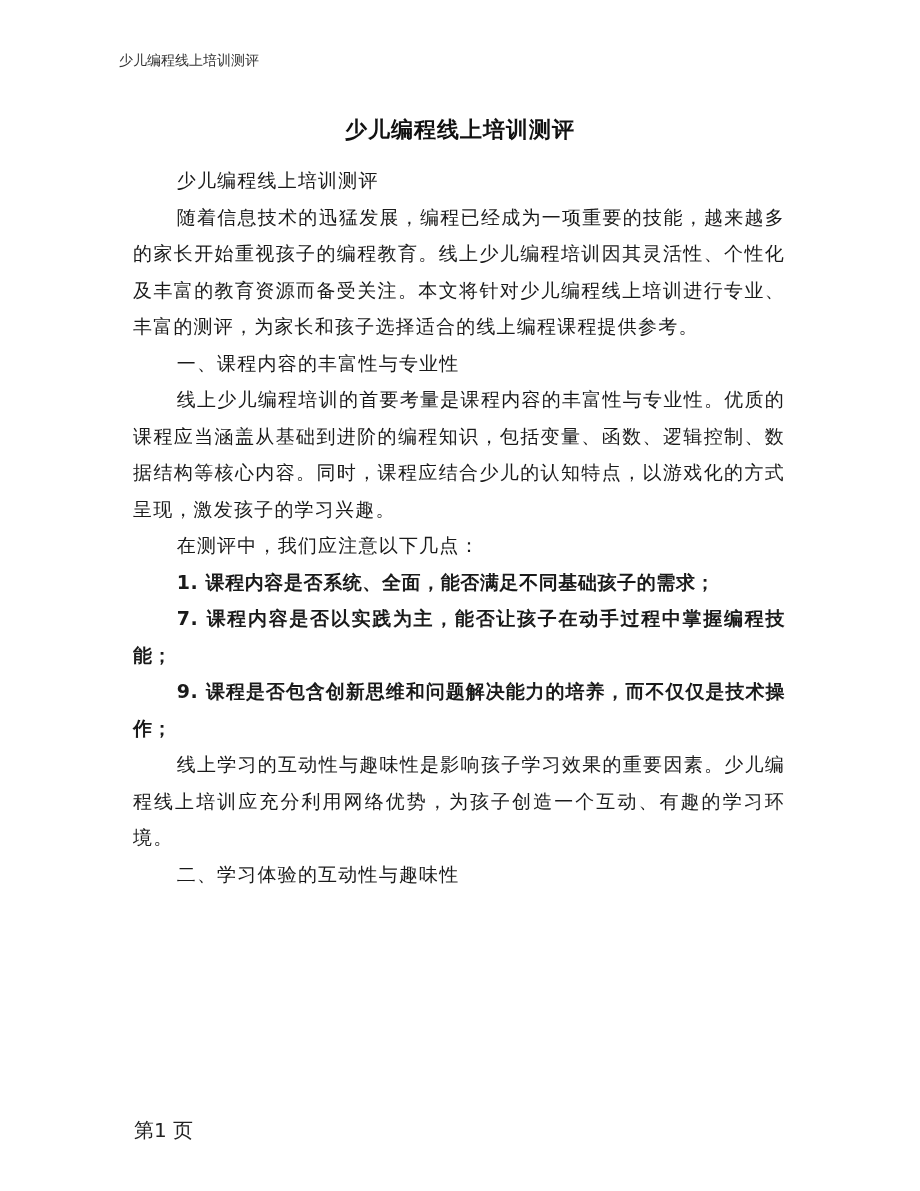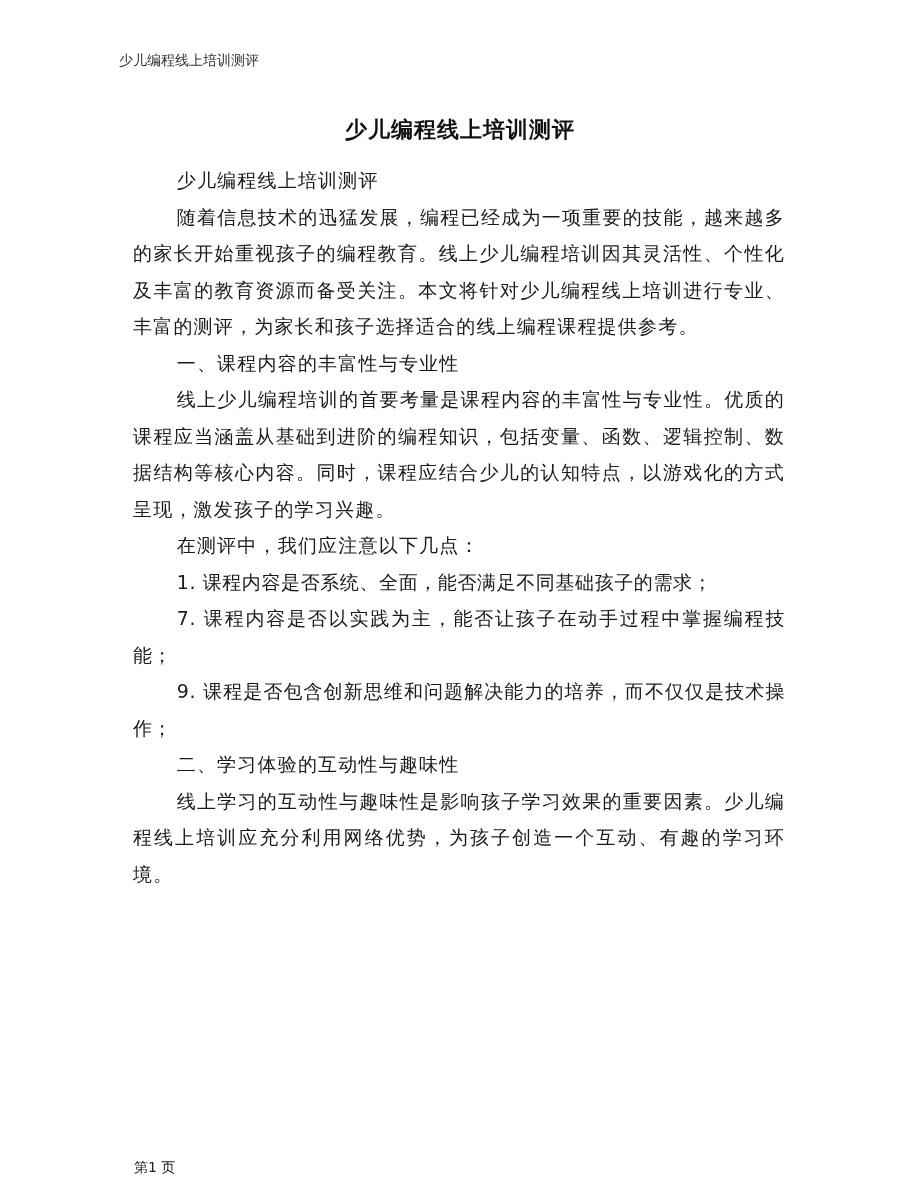--- a/index.html
+++ b/index.html
@@ -4,35 +4,35 @@
 <style>
   html, body { margin:0; padding:0; background:#ffffff; }
   body { width:920px; height:1191px; position:relative; overflow:hidden;
          font-family: "DejaVu Sans", "Liberation Sans", sans-serif; color:#1a1a1a; }
   .header { position:absolute; left:119px; top:52px; font-size:14px; color:#333; }
   .title { position:absolute; left:0; width:920px; top:115px; text-align:center;
            font-size:22px; font-weight:bold; color:#111; letter-spacing:1px; }
   .body { position:absolute; left:133px; top:162px; width:652px; }
   .p { font-size:19px; line-height:36.5px; text-align:justify; text-align-last:left;
        text-indent:2.3em; margin:0; letter-spacing:1.2px; color:#1a1a1a; }
-  .p.list { letter-spacing:0.6px; }
-  .footer { position:absolute; left:134px; top:1117px; font-size:14px; color:#222;margin-top:42px; }
+  .p.list { letter-spacing:0.6px;font-weight:bold; }
+  .footer { position:absolute; left:134px; top:1117px; font-size:20px; color:#222; }
 </style>
 </head>
 <body>
 
 <div class="header">少儿编程线上培训测评</div>
 <div class="title">少儿编程线上培训测评</div>
 
 <div class="body">
   <p class="p">少儿编程线上培训测评</p>
   <p class="p">随着信息技术的迅猛发展，编程已经成为一项重要的技能，越来越多的家长开始重视孩子的编程教育。线上少儿编程培训因其灵活性、个性化及丰富的教育资源而备受关注。本文将针对少儿编程线上培训进行专业、丰富的测评，为家长和孩子选择适合的线上编程课程提供参考。</p>
   <p class="p">一、课程内容的丰富性与专业性</p>
   <p class="p">线上少儿编程培训的首要考量是课程内容的丰富性与专业性。优质的课程应当涵盖从基础到进阶的编程知识，包括变量、函数、逻辑控制、数据结构等核心内容。同时，课程应结合少儿的认知特点，以游戏化的方式呈现，激发孩子的学习兴趣。</p>
   <p class="p">在测评中，我们应注意以下几点：</p>
   <p class="p list">1. 课程内容是否系统、全面，能否满足不同基础孩子的需求；</p>
   <p class="p list">7. 课程内容是否以实践为主，能否让孩子在动手过程中掌握编程技能；</p>
   <p class="p list">9. 课程是否包含创新思维和问题解决能力的培养，而不仅仅是技术操作；</p>
+  <p class="p">线上学习的互动性与趣味性是影响孩子学习效果的重要因素。少儿编程线上培训应充分利用网络优势，为孩子创造一个互动、有趣的学习环境。</p>
   <p class="p">二、学习体验的互动性与趣味性</p>
-  <p class="p">线上学习的互动性与趣味性是影响孩子学习效果的重要因素。少儿编程线上培训应充分利用网络优势，为孩子创造一个互动、有趣的学习环境。</p>
 </div>
 
 <div class="footer">第1 页</div>
 
 </body></html>

